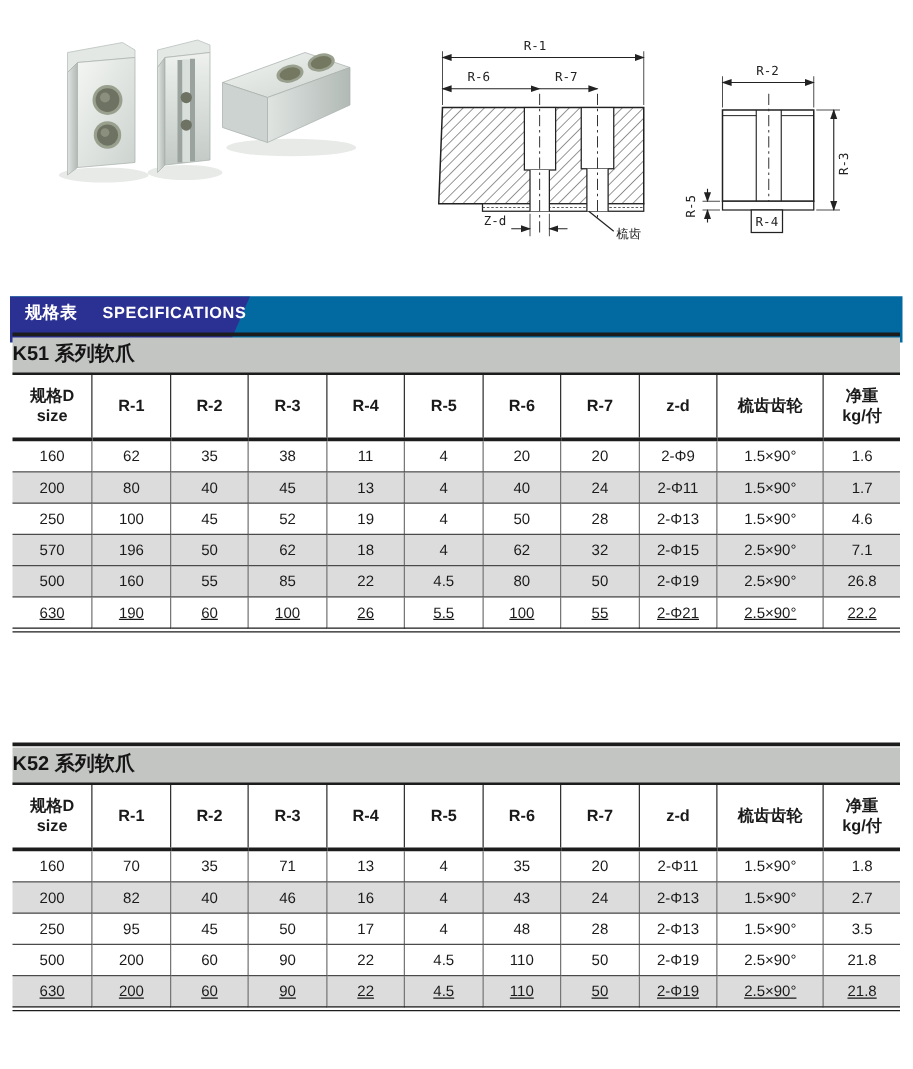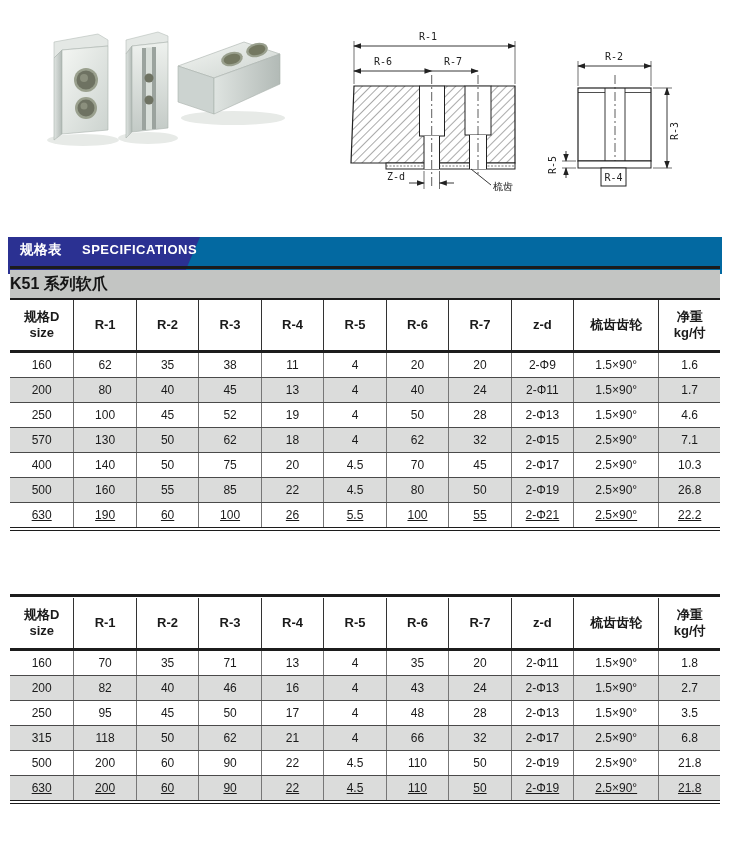--- a/index.html
+++ b/index.html
@@ -260,43 +260,30 @@
             <td>19</td>
             <td>4</td>
             <td>50</td>
             <td>28</td>
             <td>2-Φ13</td>
             <td>1.5×90°</td>
             <td>4.6</td>
           </tr>
           <tr class="alt">
             <td>570</td>
-            <td>130</td>
+            <td>196</td>
             <td>50</td>
             <td>62</td>
             <td>18</td>
             <td>4</td>
             <td>62</td>
             <td>32</td>
             <td>2-Φ15</td>
             <td>2.5×90°</td>
             <td>7.1</td>
-          </tr>
-          <tr>
-            <td>400</td>
-            <td>140</td>
-            <td>50</td>
-            <td>75</td>
-            <td>20</td>
-            <td>4.5</td>
-            <td>70</td>
-            <td>45</td>
-            <td>2-Φ17</td>
-            <td>2.5×90°</td>
-            <td>10.3</td>
           </tr>
           <tr class="alt">
             <td>500</td>
             <td>160</td>
             <td>55</td>
             <td>85</td>
             <td>22</td>
             <td>4.5</td>
             <td>80</td>
             <td>50</td>
@@ -317,20 +304,21 @@
             <td>2.5×90°</td>
             <td>22.2</td>
           </tr>
         </tbody>
       </table>
     <div class="t-bottom"></div>
   </div>
 
   <div class="spec-table-wrap" id="table-k52">
     <div class="t-top"></div>
+    <div class="t-title">K52 系列软爪</div>
     <table class="spec">
         <colgroup>
           <col class="c-size">
           <col class="c-r">
           <col class="c-r">
           <col class="c-r">
           <col class="c-r">
           <col class="c-r">
           <col class="c-r">
           <col class="c-r">
@@ -388,33 +376,20 @@
             <td>45</td>
             <td>50</td>
             <td>17</td>
             <td>4</td>
             <td>48</td>
             <td>28</td>
             <td>2-Φ13</td>
             <td>1.5×90°</td>
             <td>3.5</td>
           </tr>
-          <tr class="alt">
-            <td>315</td>
-            <td>118</td>
-            <td>50</td>
-            <td>62</td>
-            <td>21</td>
-            <td>4</td>
-            <td>66</td>
-            <td>32</td>
-            <td>2-Φ17</td>
-            <td>2.5×90°</td>
-            <td>6.8</td>
-          </tr>
           <tr>
             <td>500</td>
             <td>200</td>
             <td>60</td>
             <td>90</td>
             <td>22</td>
             <td>4.5</td>
             <td>110</td>
             <td>50</td>
             <td>2-Φ19</td>

